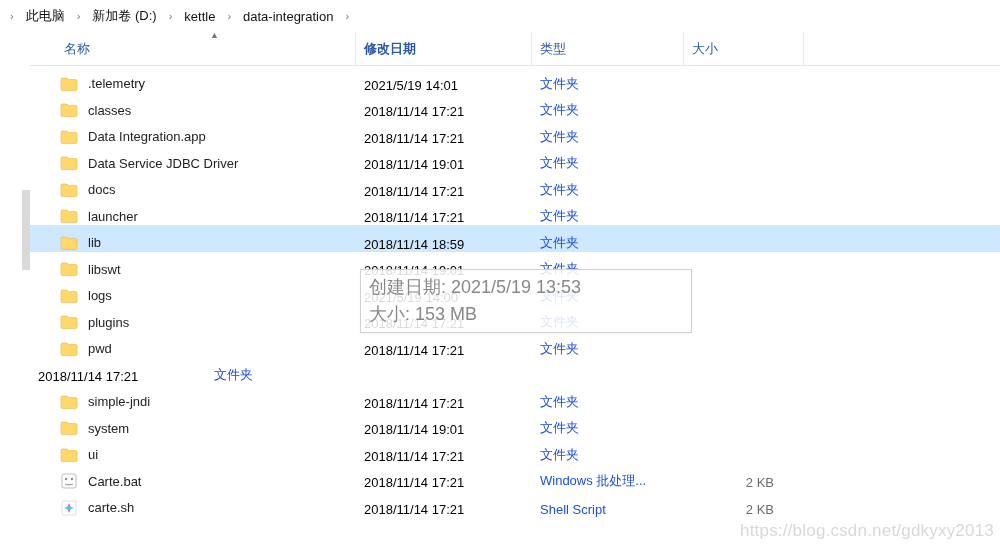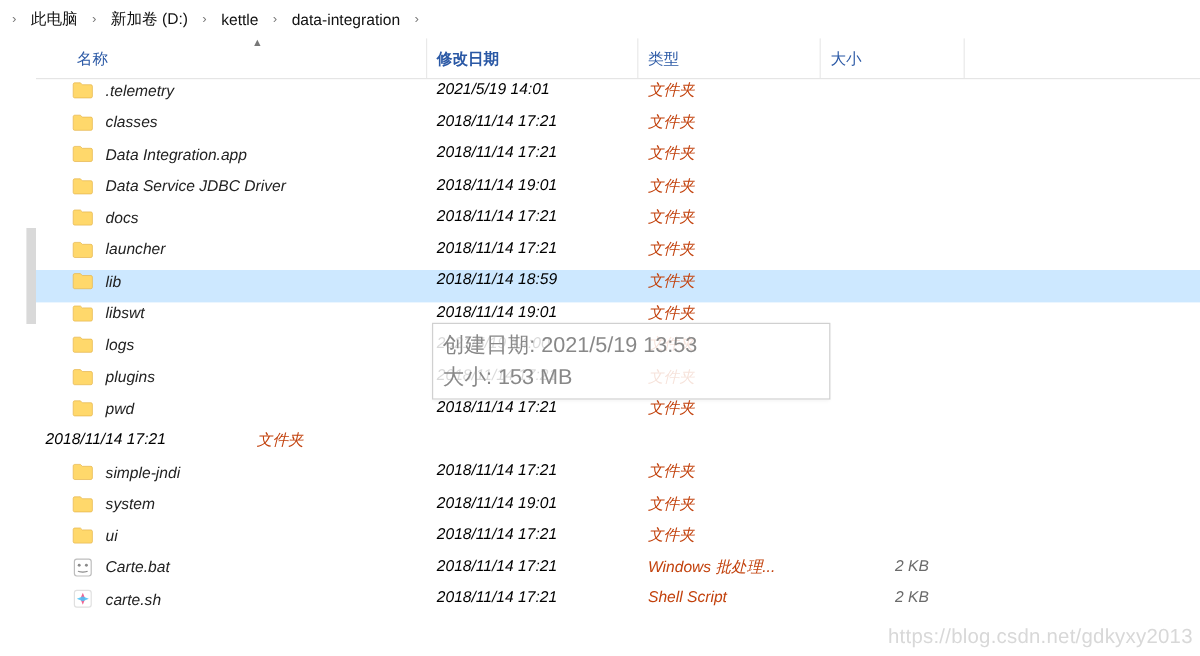--- a/index.html
+++ b/index.html
@@ -77,29 +77,28 @@
     top: -2px;
     width: 10px;
     font-size: 9px;
     color: #777;
     left: 180px;
   }
   .rows { }
   .row {
     display: flex;
     height: 26.5px;
-    align-items: flex-start;
-    font-style: italic;
+    align-items: flex-end;
   }
   .row.selected {
     background: #cde8ff;
   }
   .cell.name { width: 326px; display:flex; align-items:center; padding-left:30px; gap:10px;}
   .cell.date { width: 176px; color:#000000; padding-left:8px;}
-  .cell.type { width: 152px; color:#c2410c; padding-left:8px;}
+  .cell.type { width: 152px; color:#1d4ed8; padding-left:8px;}
   .cell.size { width: 120px; color:#6b6b6b; text-align:right; padding-right:30px;}
   .icon {
     width: 18px; height:18px; display:inline-flex; align-items:center; justify-content:center;
   }
   .tooltip {
     position: absolute;
     left: 330px;
     top: 237px;
     width: 332px;
     background: rgba(255,255,255,0.85);

